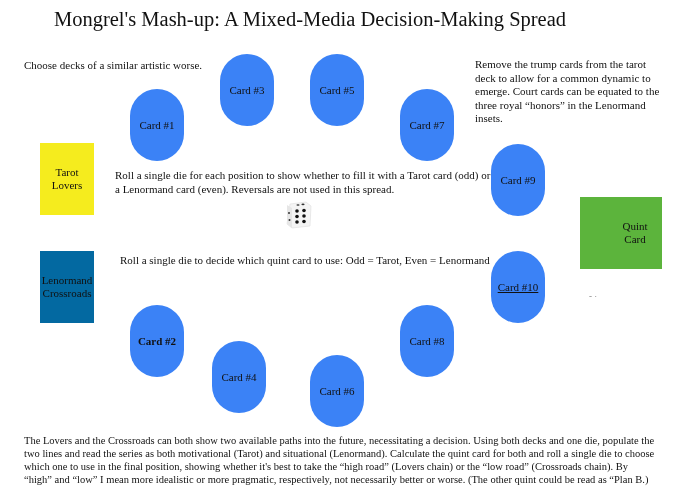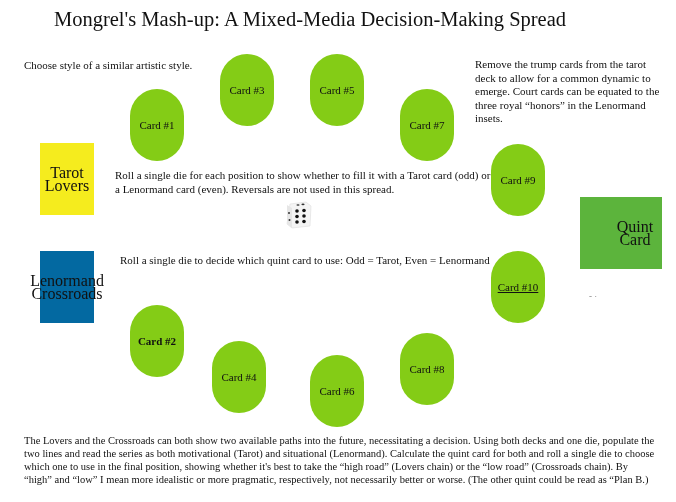--- a/index.html
+++ b/index.html
@@ -1,34 +1,34 @@
 <!DOCTYPE html>
 <html><head>
 <meta charset="utf-8">
 <style>
   html, body { margin:0; padding:0; background:#ffffff; }
   body { width:676px; height:502px; position:relative; overflow:hidden;
          font-family:"Liberation Serif", "DejaVu Serif", serif; color:#111; }
   .title { position:absolute; left:0; top:8px; width:620px; text-align:center;
            font-size:20.5px; }
   .note { position:absolute; font-size:11px; line-height:13.5px; }
-  .card { position:absolute; width:54px; height:72px; background:#84cc16;
+  .card { position:absolute; width:54px; height:72px; background:#3b82f6;
           display:flex; align-items:center; justify-content:center;
           font-size:11px; text-align:center;border-radius:27px; }
   .sig { position:absolute; width:54px; height:72px; display:flex; align-items:center;
-         justify-content:center; text-align:center; font-size:16px; line-height:13px; }
+         justify-content:center; text-align:center; font-size:11px; line-height:13px; }
   .die { position:absolute; left:284px; top:199px; width:30px; height:30px; }
   .specks { position:absolute; left:589px; top:291px; font-size:9px; color:#777; }
 </style>
 </head>
 <body>
 
 <div class="title">Mongrel's Mash-up: A Mixed-Media Decision-Making Spread</div>
 
-<div class="note" style="left:24px; top:59px; width:200px;">Choose style of a similar artistic style.</div>
+<div class="note" style="left:24px; top:59px; width:200px;">Choose decks of a similar artistic worse.</div>
 <div class="note" style="left:475px; top:58px; width:190px;">Remove the trump cards from the tarot deck to allow for a common dynamic to emerge. Court cards can be equated to the three royal “honors” in the Lenormand insets.</div>
 <div class="note" style="left:115px; top:169px; width:380px;">Roll a single die for each position to show whether to fill it with a Tarot card (odd) or a  Lenormand card (even). Reversals are not used in this spread.</div>
 <div class="note" style="left:120px; top:254px; width:360px; white-space:nowrap;">Roll a single die to decide which quint card to use: Odd = Tarot, Even = Lenormand</div>
 <div class="note" style="left:24px; top:434px; width:632px; font-size:10.5px; line-height:13px;">The Lovers and the Crossroads can both show two available paths into the future, necessitating a decision. Using both decks and one die, populate the two lines and read the series as both motivational (Tarot) and situational (Lenormand). Calculate the quint card for both and roll a single die to choose which one to use in the final position, showing whether it's best to take the “high road” (Lovers chain) or the “low road” (Crossroads chain). By “high” and “low” I mean more idealistic or more pragmatic, respectively, not necessarily better or worse. (The other quint could be read as “Plan B.)</div>
 
 <div class="sig" style="left:40px; top:143px; background:#f5ec1e;">
   <div>
       <div>Tarot</div>
       <div>Lovers</div>
     </div>
@@ -46,21 +46,21 @@
     </div>
 </div>
 
 <div class="card" style="left:130px; top:89px;">Card #1</div>
 <div class="card" style="left:130px; top:305px;font-weight:bold;">Card #2</div>
 <div class="card" style="left:220px; top:54px;">Card #3</div>
 <div class="card" style="left:212px; top:341px;">Card #4</div>
 <div class="card" style="left:310px; top:54px;">Card #5</div>
 <div class="card" style="left:310px; top:341px;margin-top:14px;">Card #6</div>
 <div class="card" style="left:400px; top:89px;">Card #7</div>
-<div class="card" style="left:400px; top:305px;margin-top:28px;">Card #8</div>
+<div class="card" style="left:400px; top:305px;">Card #8</div>
 <div class="card" style="left:491px; top:144px;">Card #9</div>
 <div class="card" style="left:491px; top:251px;text-decoration:underline;">Card #10</div>
 
 <svg class="die" viewBox="0 0 30 30">
   <path d="M6 5 L22 3 L27 7 L26 27 L8 29 L3 25 Z" fill="#f4f4f4" stroke="#ddd" stroke-width="0.6"></path>
   <path d="M3 25 L8 29 L8 9 L3 6 Z" fill="#e6e6e6"></path>
   <circle cx="13" cy="12" r="1.8" fill="#111"></circle>
     <circle cx="20" cy="11.5" r="1.8" fill="#111"></circle>
   <circle cx="13" cy="17.5" r="1.8" fill="#111"></circle>
     <circle cx="20" cy="17" r="1.8" fill="#111"></circle>

